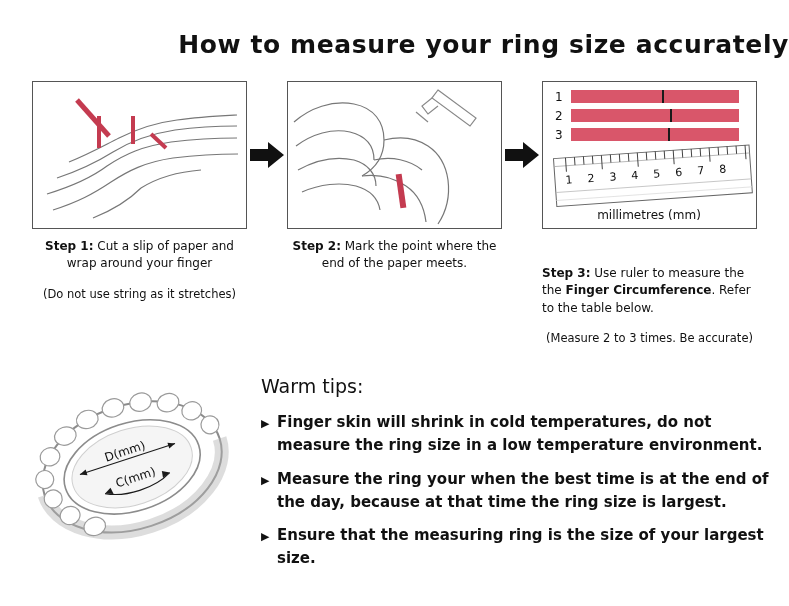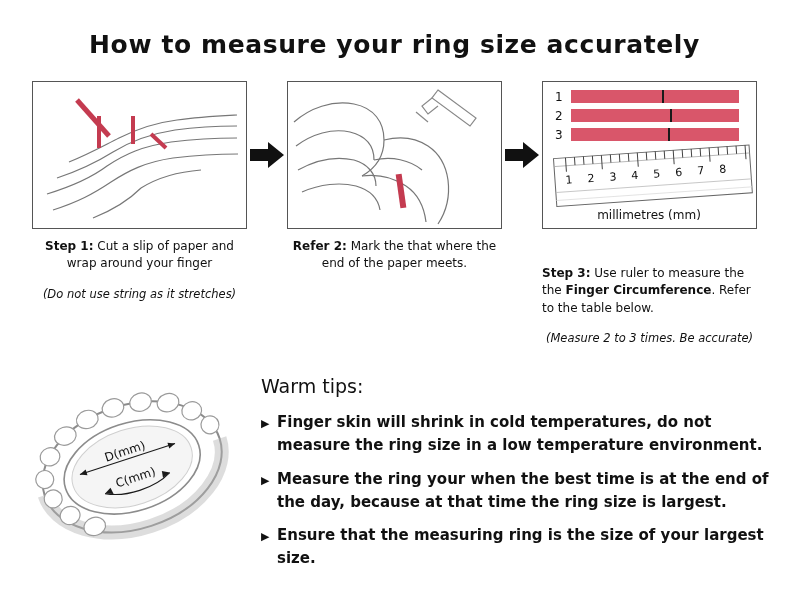--- a/index.html
+++ b/index.html
@@ -11,21 +11,21 @@
     width: 789px;
     height: 606px;
     font-family: "DejaVu Sans", sans-serif;
     color: #1a1a1a;
     overflow: hidden;
     position: relative;
   }
 
   
   .title {
-    text-align: center;
+    text-align: right;
     font-size: 25px;
     font-weight: bold;
     letter-spacing: 0.6px;
     color: #111;
     margin: 30px 0 0 0;
     font-family: "DejaVu Sans", sans-serif;
   }
 
   
   .steps {
@@ -66,21 +66,20 @@
     text-align: center;
     color: #111;
   }
   .step-caption b { font-weight: bold; }
   .step-caption.left-ind { text-align: left; margin-top: 36px; }
   .note {
     font-size: 11.5px;
     text-align: center;
     margin-top: 14px;
     color: #111;
-    font-style: italic;
   }
 
   
   .lower {
     display: flex;
     margin-top: 26px;
     padding: 0 20px;
   }
   .ring-art {
     width: 235px;
@@ -166,21 +165,21 @@
         </g>
         <g stroke="#888" stroke-width="1.2" fill="none">
           <path d="M150 8 L188 36 L182 44 L144 16 Z"></path>
           <path d="M144 16 L134 24 L140 32 L150 24"></path>
         </g>
         <line x1="128" y1="30" x2="140" y2="40" stroke="#888" stroke-width="1.2"></line>
         <rect x="110" y="92" width="6" height="34" fill="#c43b50" transform="rotate(-8 113 109)"></rect>
       </svg>
     </div>
     <div class="step-caption">
-      <b>Refer 2:</b><span> Mark the that where the end of the paper meets.</span>
+      <b>Step 2:</b><span> Mark the point where the end of the paper meets.</span>
     </div>
     <div class="note"></div>
   </div>
 
   <div class="arrow">
     <svg width="34" height="26" viewBox="0 0 34 26">
       <polygon points="0,7 18,7 18,0 34,13 18,26 18,19 0,19" fill="#111"></polygon>
     </svg>
   </div>
 

